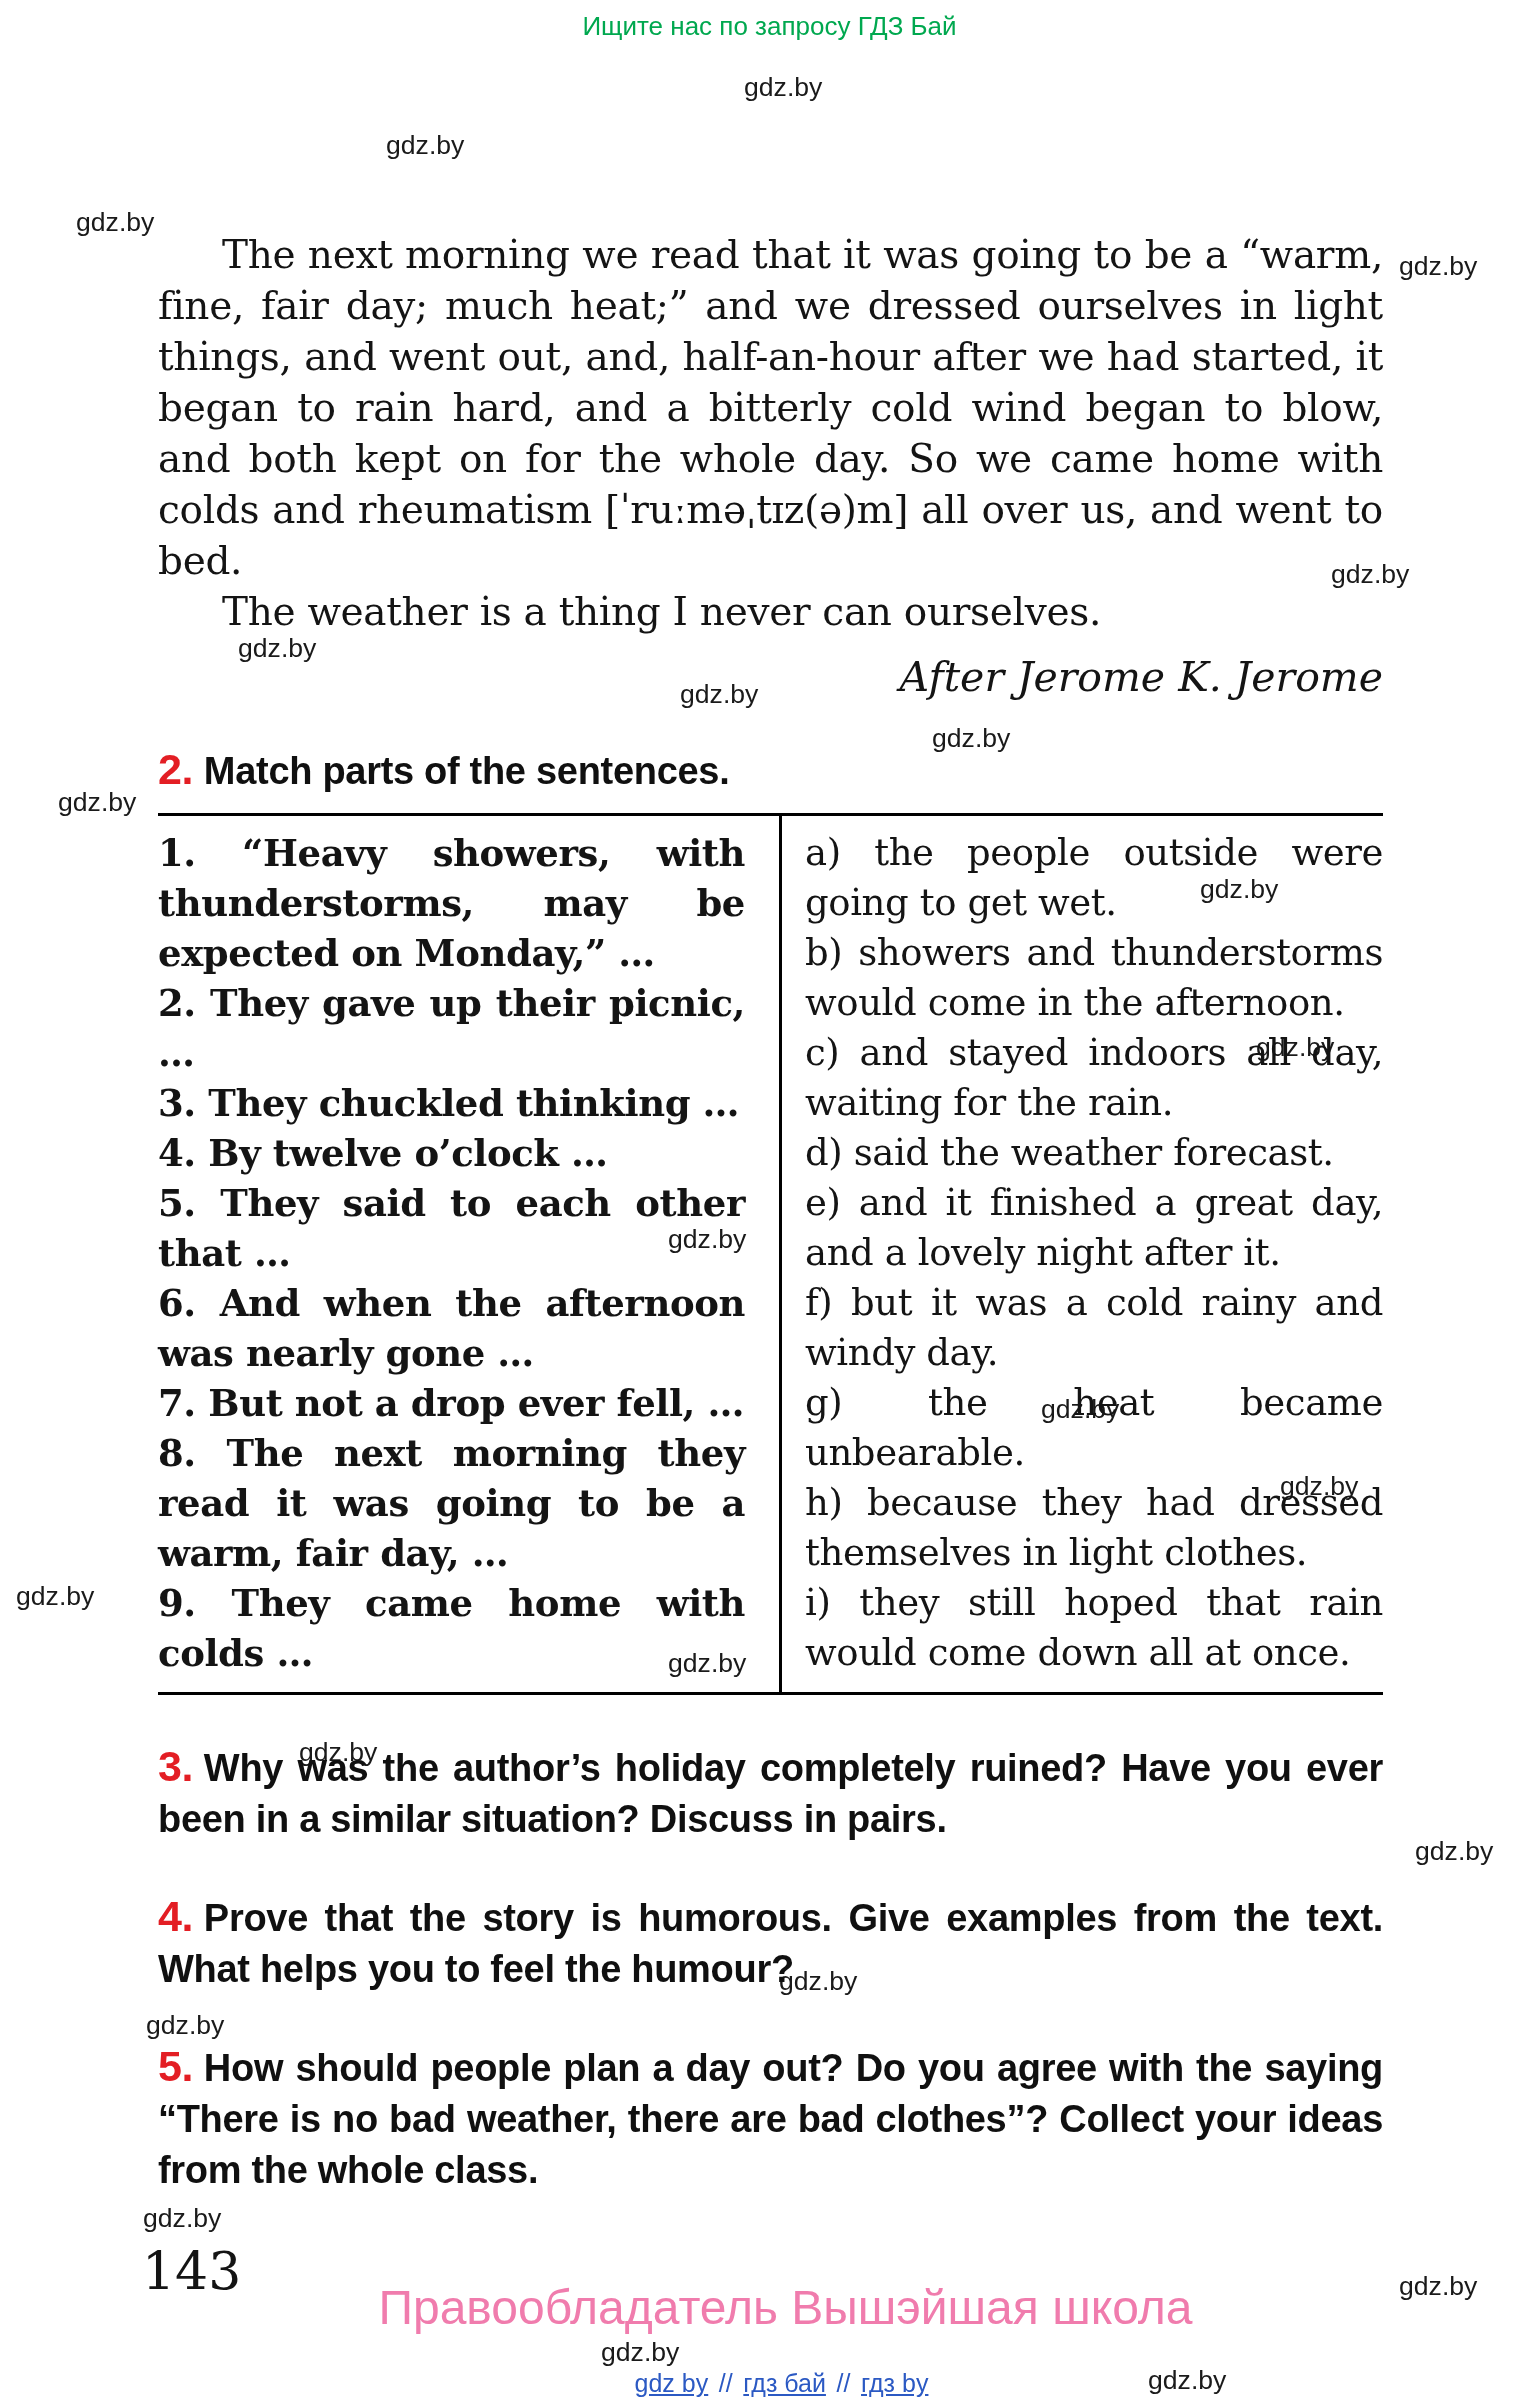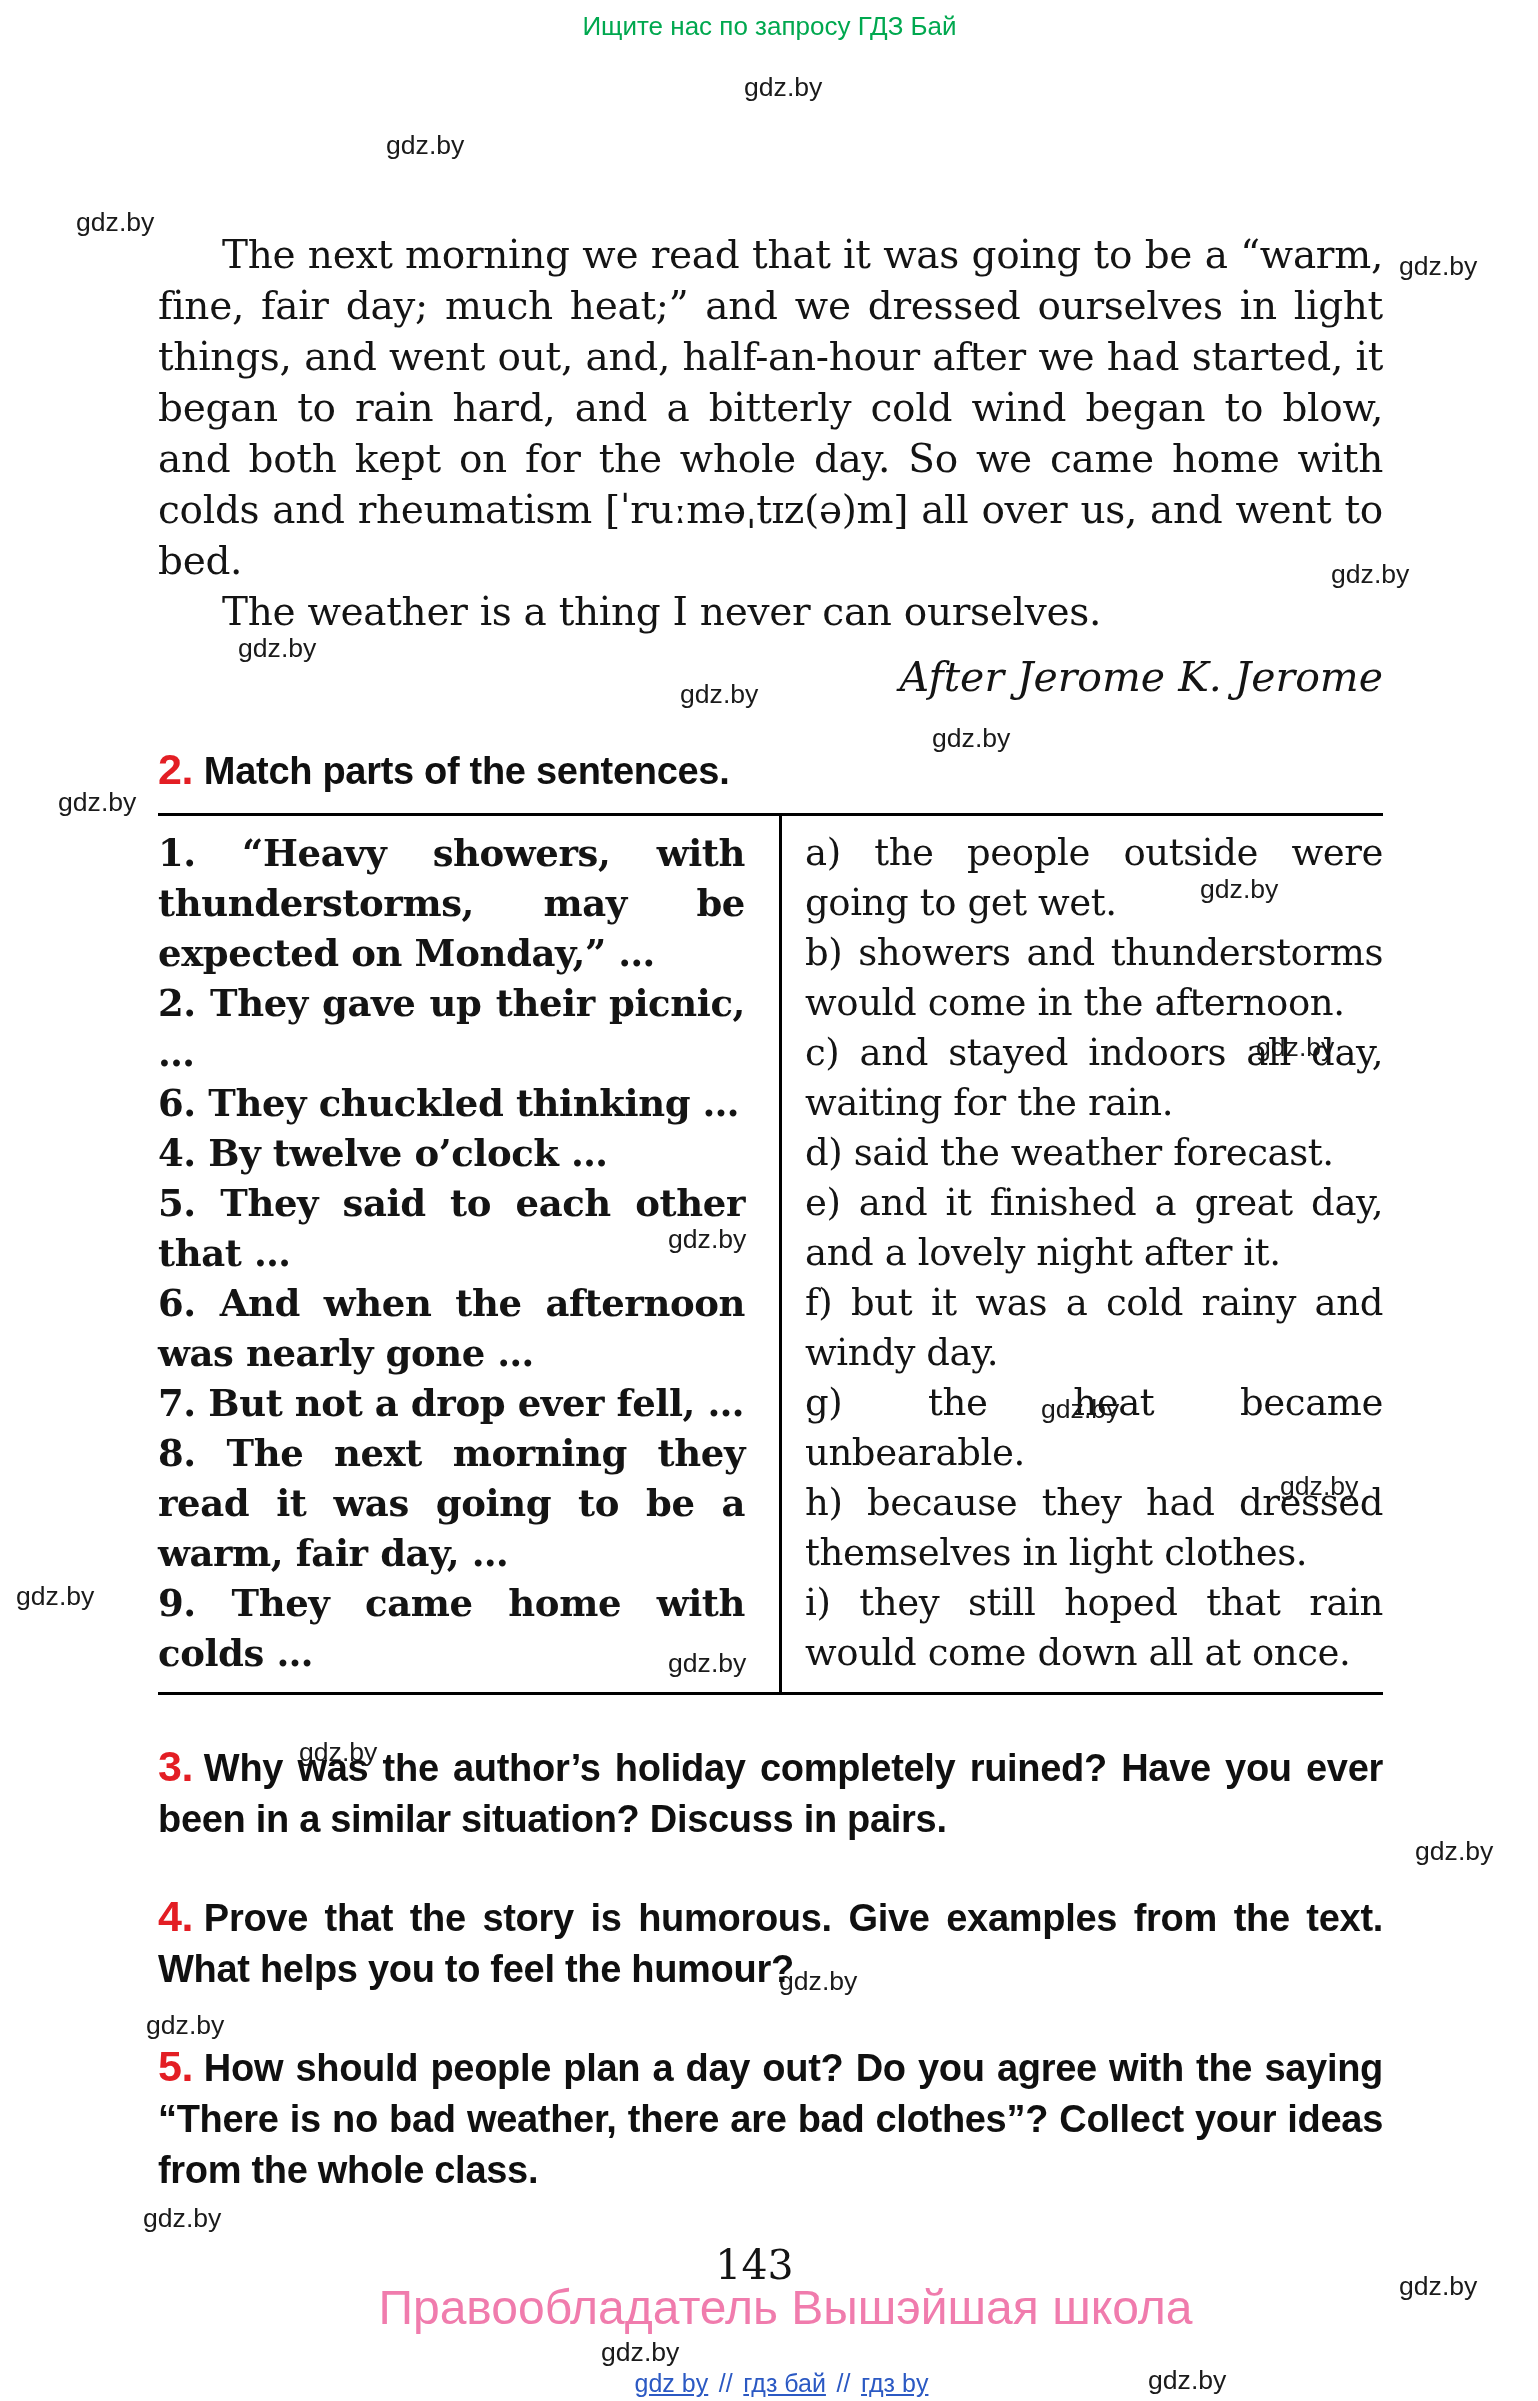--- a/index.html
+++ b/index.html
@@ -36,22 +36,22 @@
     width:1225px;box-sizing:border-box;
   }
   .match-col{
     box-sizing:border-box;padding:12.4px 0 14px 0;
     font-size:37px;line-height:50px;letter-spacing:-0.4px;
   }
   .match-left{width:621px;padding-right:34px;font-weight:bold;}
   .match-right{flex:1;border-left:3.5px solid #000;padding-left:23px;}
   .match-col p{margin:0;text-align:justify;}
   .page-number{
-    position:absolute;left:142px;top:2241px;width:1225px;text-align:center;
-    font-size:41px;
+    position:absolute;left:142px;top:2241px;width:1225px;text-align:left;
+    font-size:52px;
   }
   .copyright{
     position:absolute;left:0;top:2280px;width:100%;text-align:center;
     font-family:"Liberation Sans", sans-serif;font-size:48px;color:#f07cad;padding-left:16px;
   }
   .footer-links{
     position:absolute;left:12px;top:2369px;width:100%;text-align:center;
     font-family:"Liberation Sans", sans-serif;font-size:25px;color:#2b59c3;
   }
   .footer-links a{color:#2b59c3;text-decoration:underline;cursor:pointer;margin:0 5.3px;}
@@ -92,21 +92,21 @@
   <p class="body-text indent">The next morning we read that it was going to be a “warm, fine, fair day; much heat;” and we dressed ourselves in light things, and went out, and, half-an-hour after we had started, it began to rain hard, and a bitterly cold wind began to blow, and both kept on for the whole day. So we came home with colds and rheumatism [ˈruːməˌtɪz(ə)m] all over us, and went to bed.</p>
   <p class="body-text indent">The weather is a thing I never can ourselves.</p>
   <p class="attribution">After Jerome K. Jerome</p>
 
   <p class="exercise ex-2"><span class="ex-num">2.</span><span>Match parts of the sentences.</span></p>
 
   <div class="match-table">
     <div class="match-col match-left">
       <p>1. “Heavy showers, with thunderstorms, may be expected on Monday,” …</p>
       <p>2. They gave up their picnic, …</p>
-      <p>6. They chuckled thinking …</p>
+      <p>3. They chuckled thinking …</p>
       <p>4. By twelve o’clock …</p>
       <p>5. They said to each other that …</p>
       <p>6. And when the afternoon was nearly gone …</p>
       <p>7. But not a drop ever fell, …</p>
       <p>8. The next morning they read it was going to be a warm, fair day, …</p>
       <p>9. They came home with colds …</p>
     </div>
     <div class="match-col match-right">
       <p>a) the people outside were going to get wet.</p>
       <p>b) showers and thunderstorms would come in the afternoon.</p>

